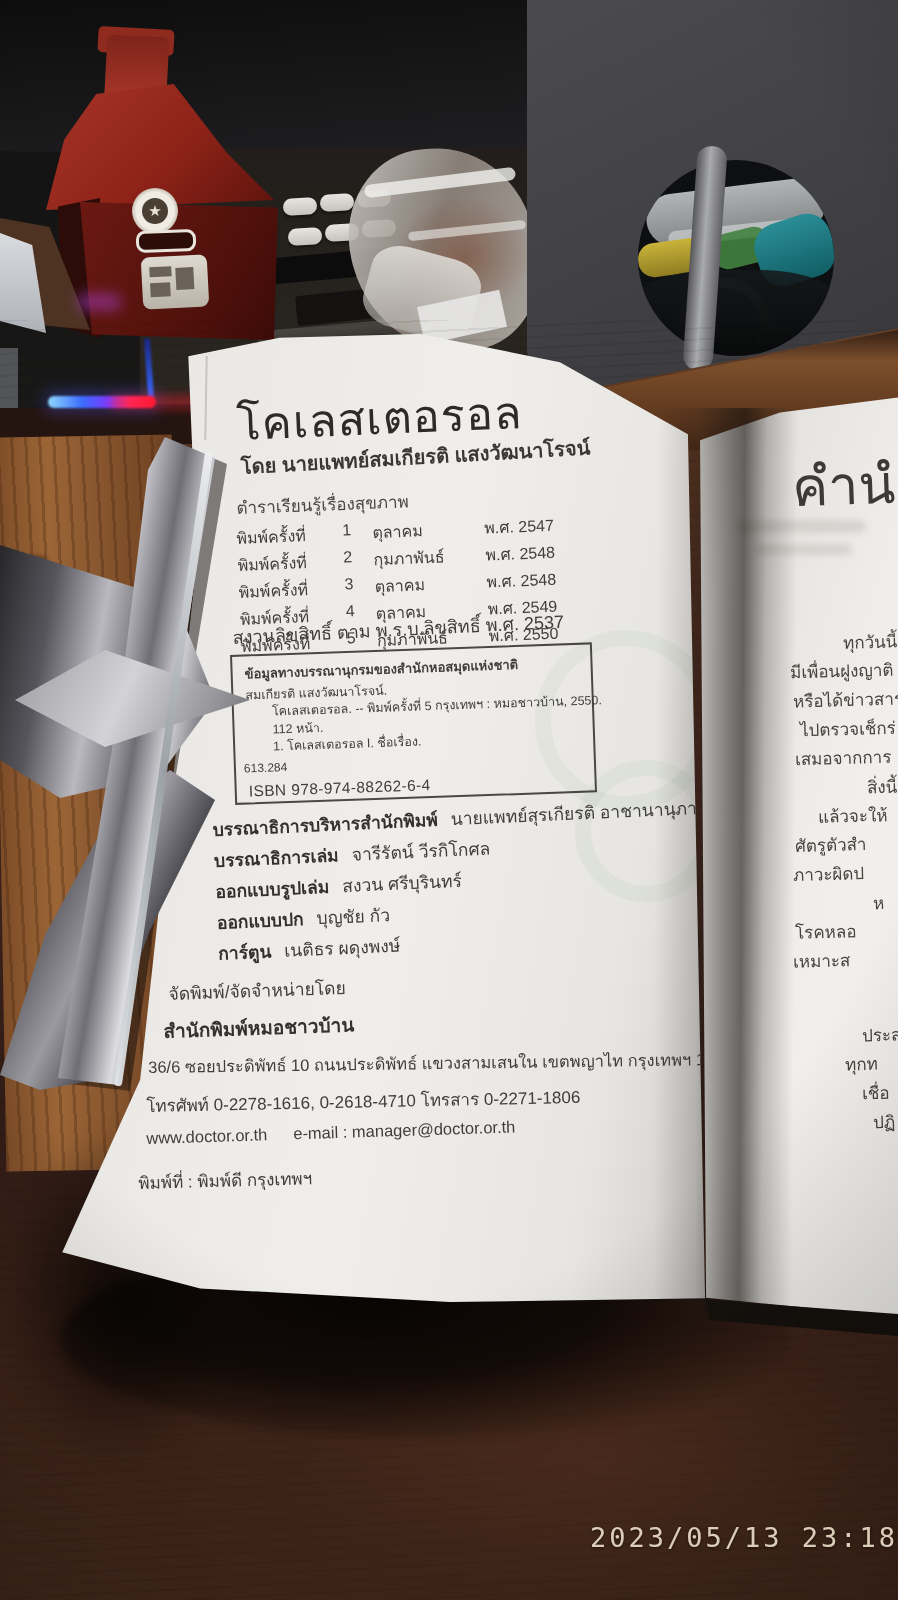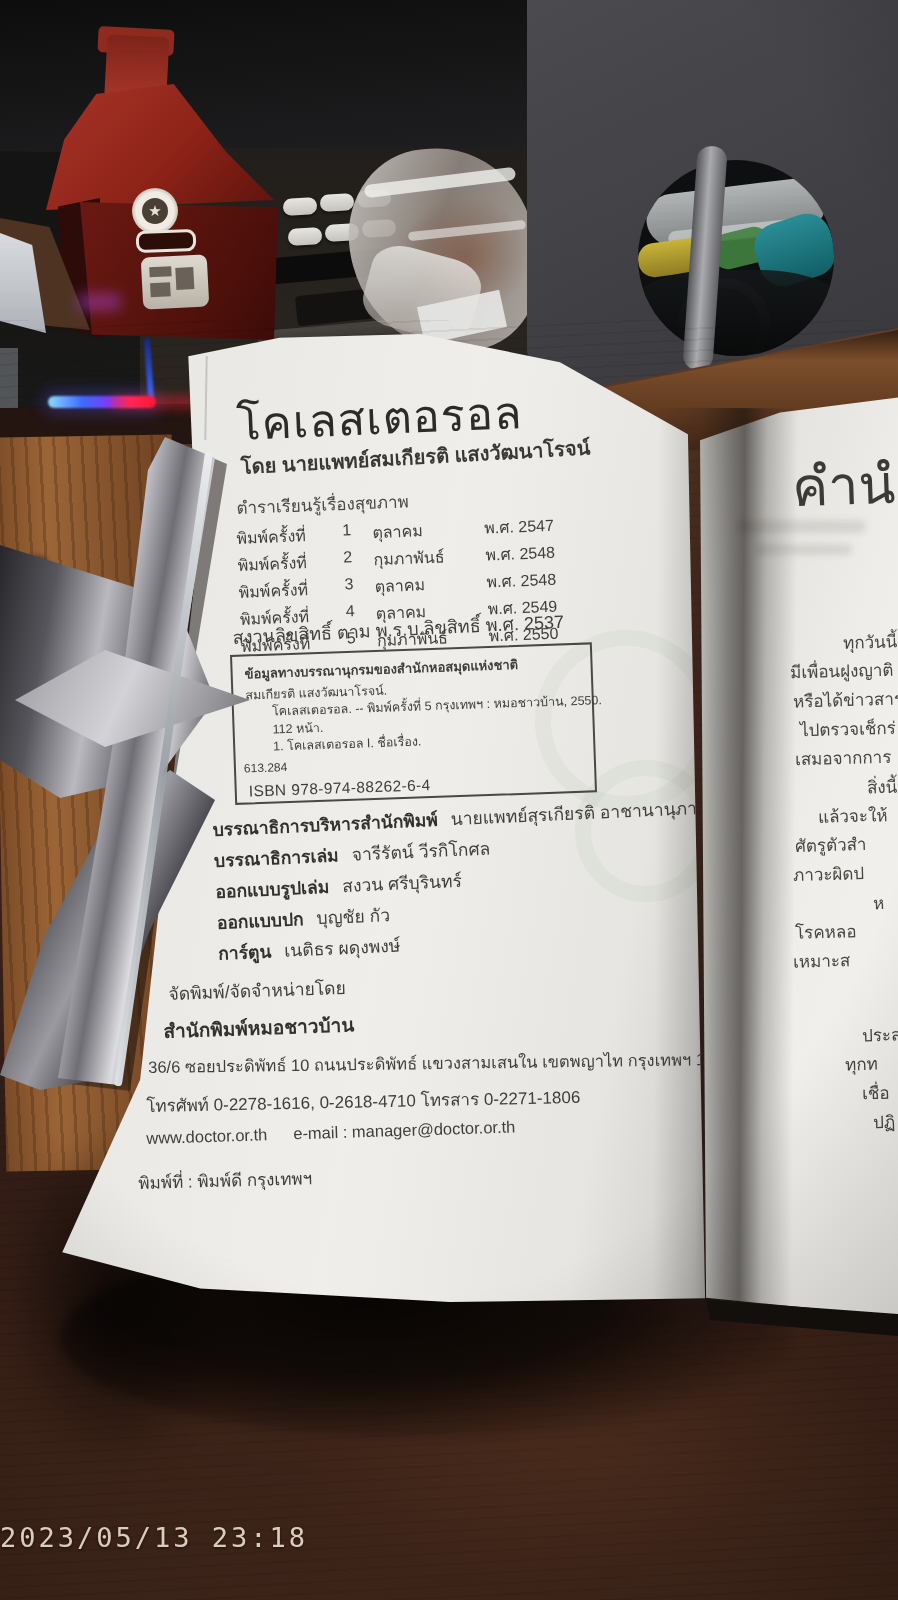--- a/index.html
+++ b/index.html
@@ -151,21 +151,21 @@
   .arm-main{left:50px;top:430px;width:175px;height:660px;
      clip-path:polygon(115px 7px,165px 28px,112px 350px,68px 655px,8px 648px,70px 270px,98px 40px);
      background:linear-gradient(100deg,#2a2a2e 0%,#5a5a60 18%,#c2c2c8 36%,#6e6e74 48%,#dcdce1 60%,#4a4a50 74%,#8f8f95 88%,#2c2c30 100%);}
   .arm-edge{left:205px;top:452px;width:8px;height:640px;border-radius:4px;transform:rotate(8.2deg);
      transform-origin:0 0;opacity:.95;background:linear-gradient(#edeff1,#9aa0a6 50%,#dfe3e6);}
   .diamond{left:15px;top:645px;width:280px;height:105px;
      clip-path:polygon(0 55px,90px 5px,235px 55px,90px 102px);
      background:linear-gradient(115deg,#9a9aa0,#d3d3d7 40%,#515157);}
   .vignette{left:0;top:0;width:898px;height:1600px;pointer-events:none;
      background:radial-gradient(120% 90% at 45% 36%,rgba(0,0,0,0) 50%,rgba(0,0,0,.45) 100%);}
-  .timestamp{left:0;top:1522px;width:898px;text-align:left;font-family:"DejaVu Sans Mono",monospace;
+  .timestamp{left:0;top:1522px;width:898px;text-align:right;font-family:"DejaVu Sans Mono",monospace;
      font-size:27px;letter-spacing:3px;color:#eadcc8;opacity:.92;text-shadow:0 1px 3px rgba(0,0,0,.6);}
 </style>
 </head>
 <body>
 
 <div class="scene">
 
   <div class="abs top-dark"></div>
   <div class="abs monitor"></div>
   <div class="abs gap-backdrop"></div>

